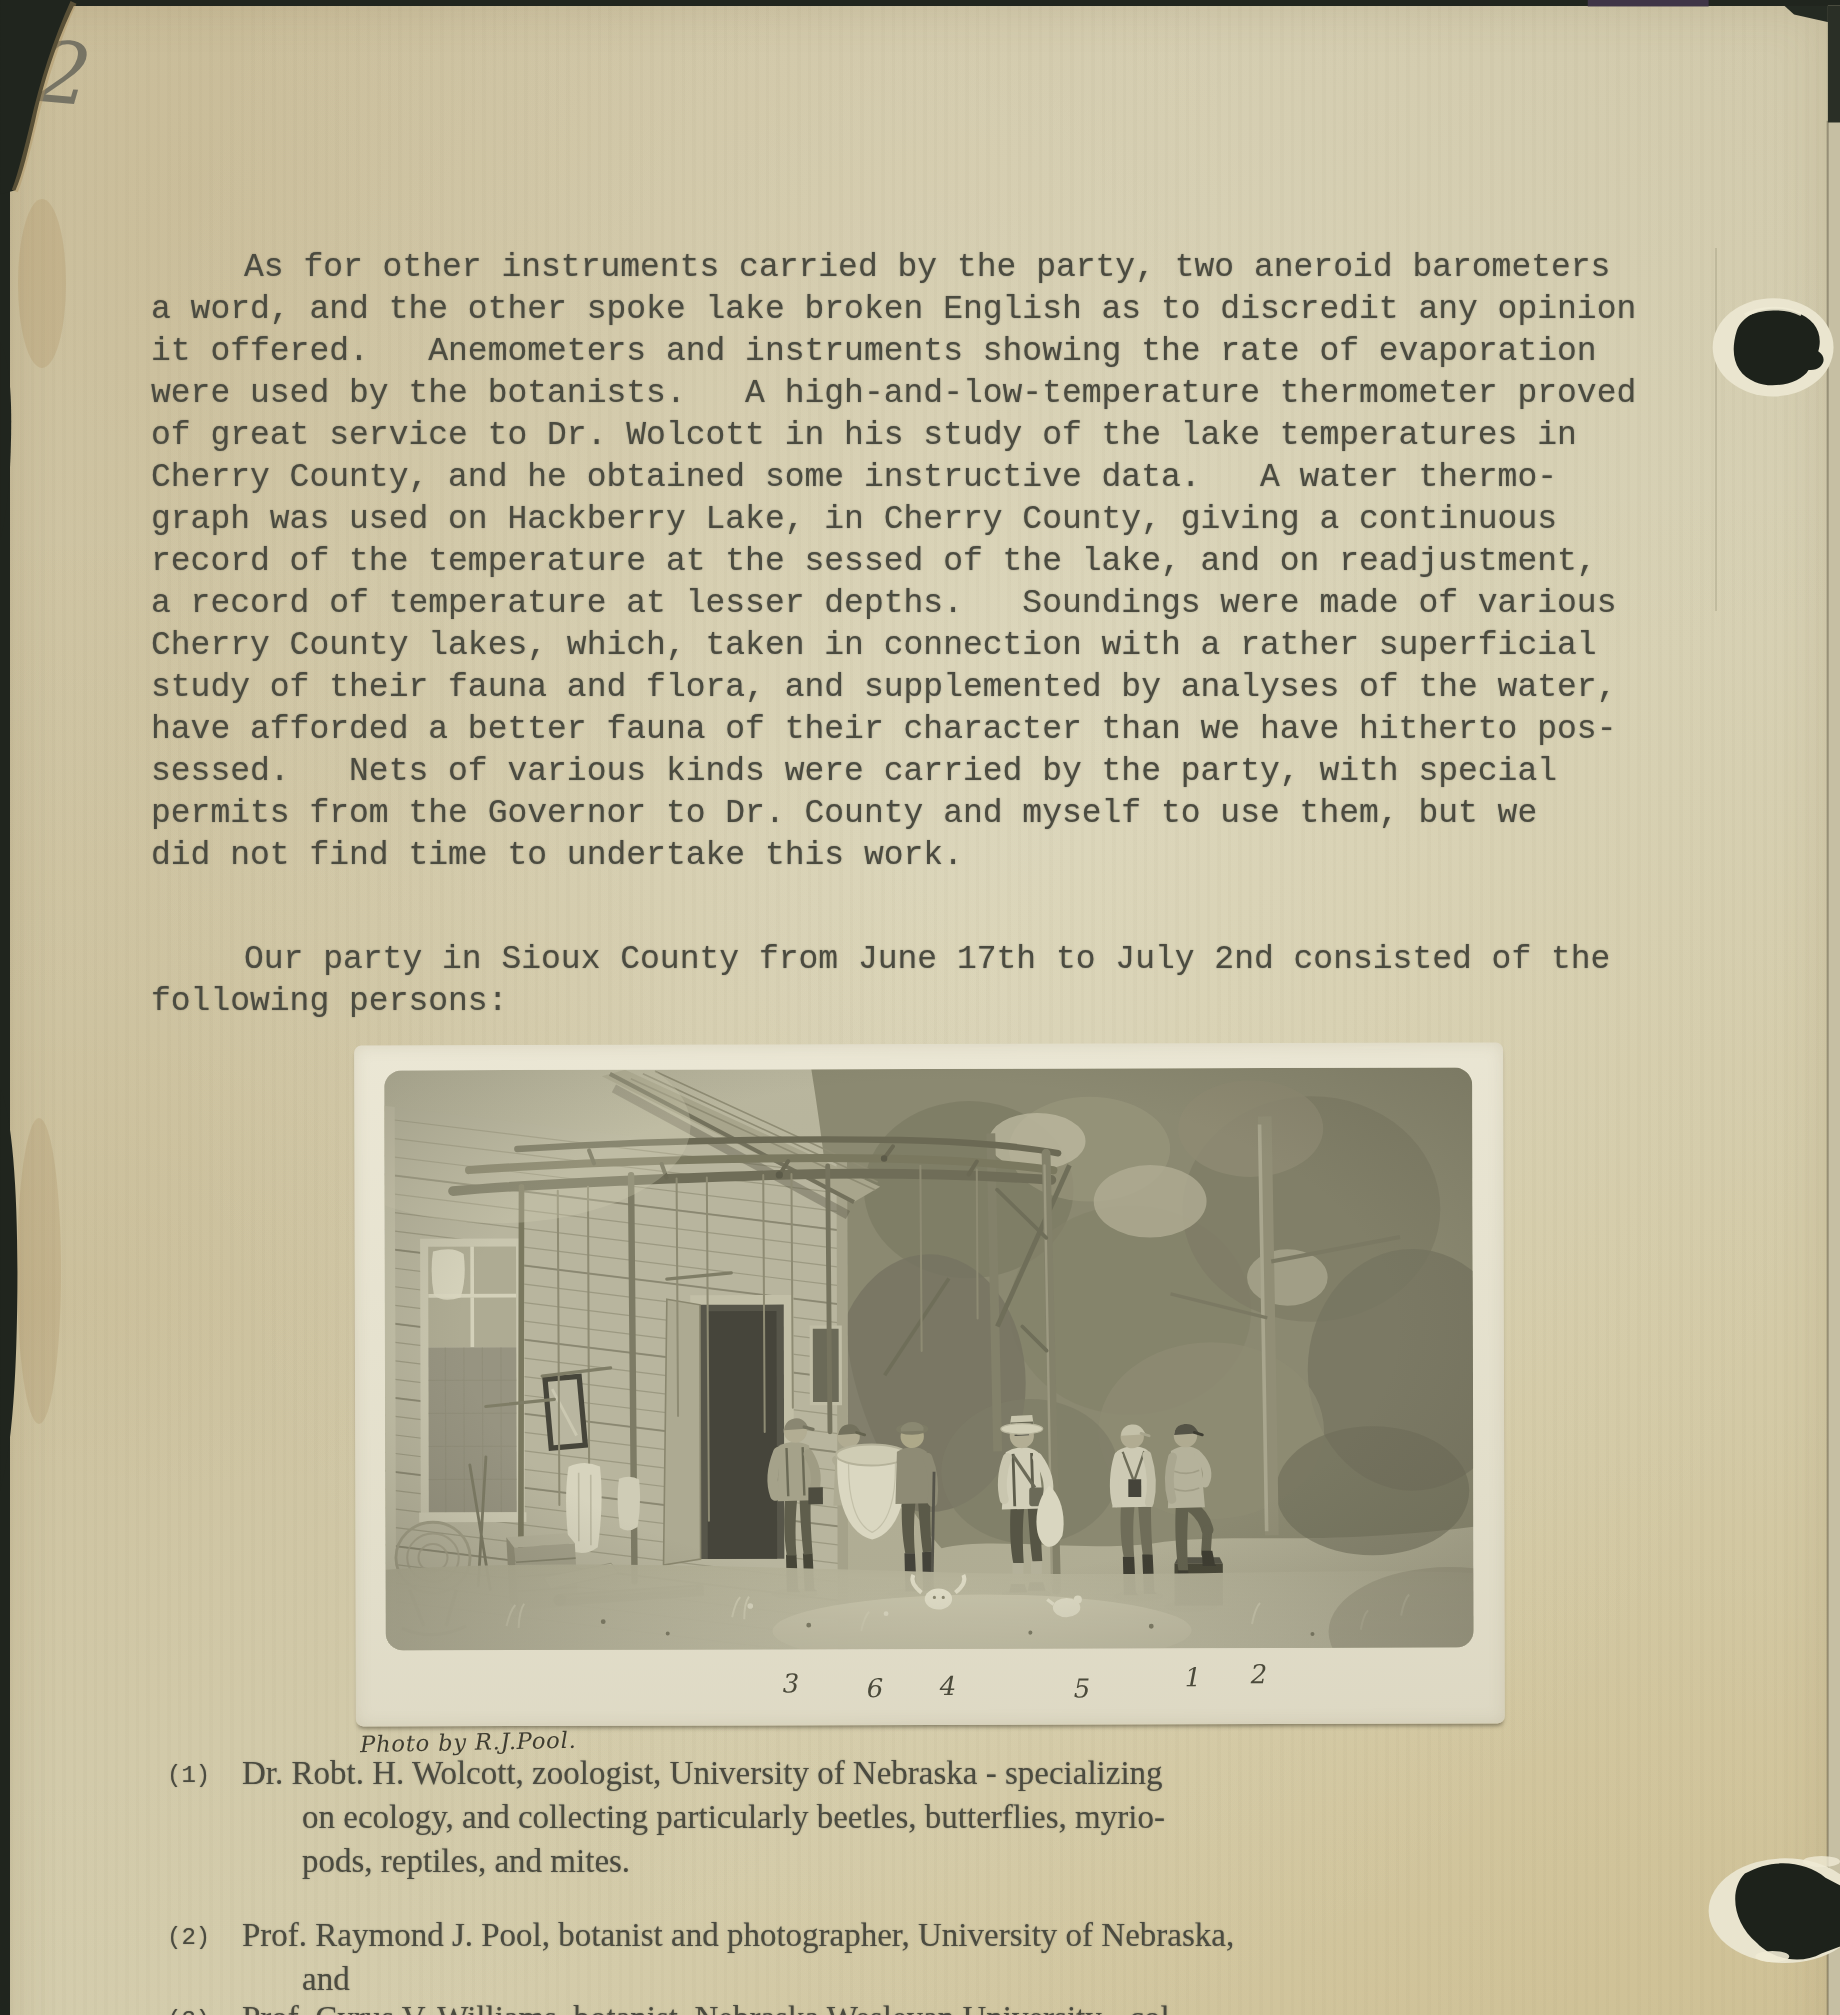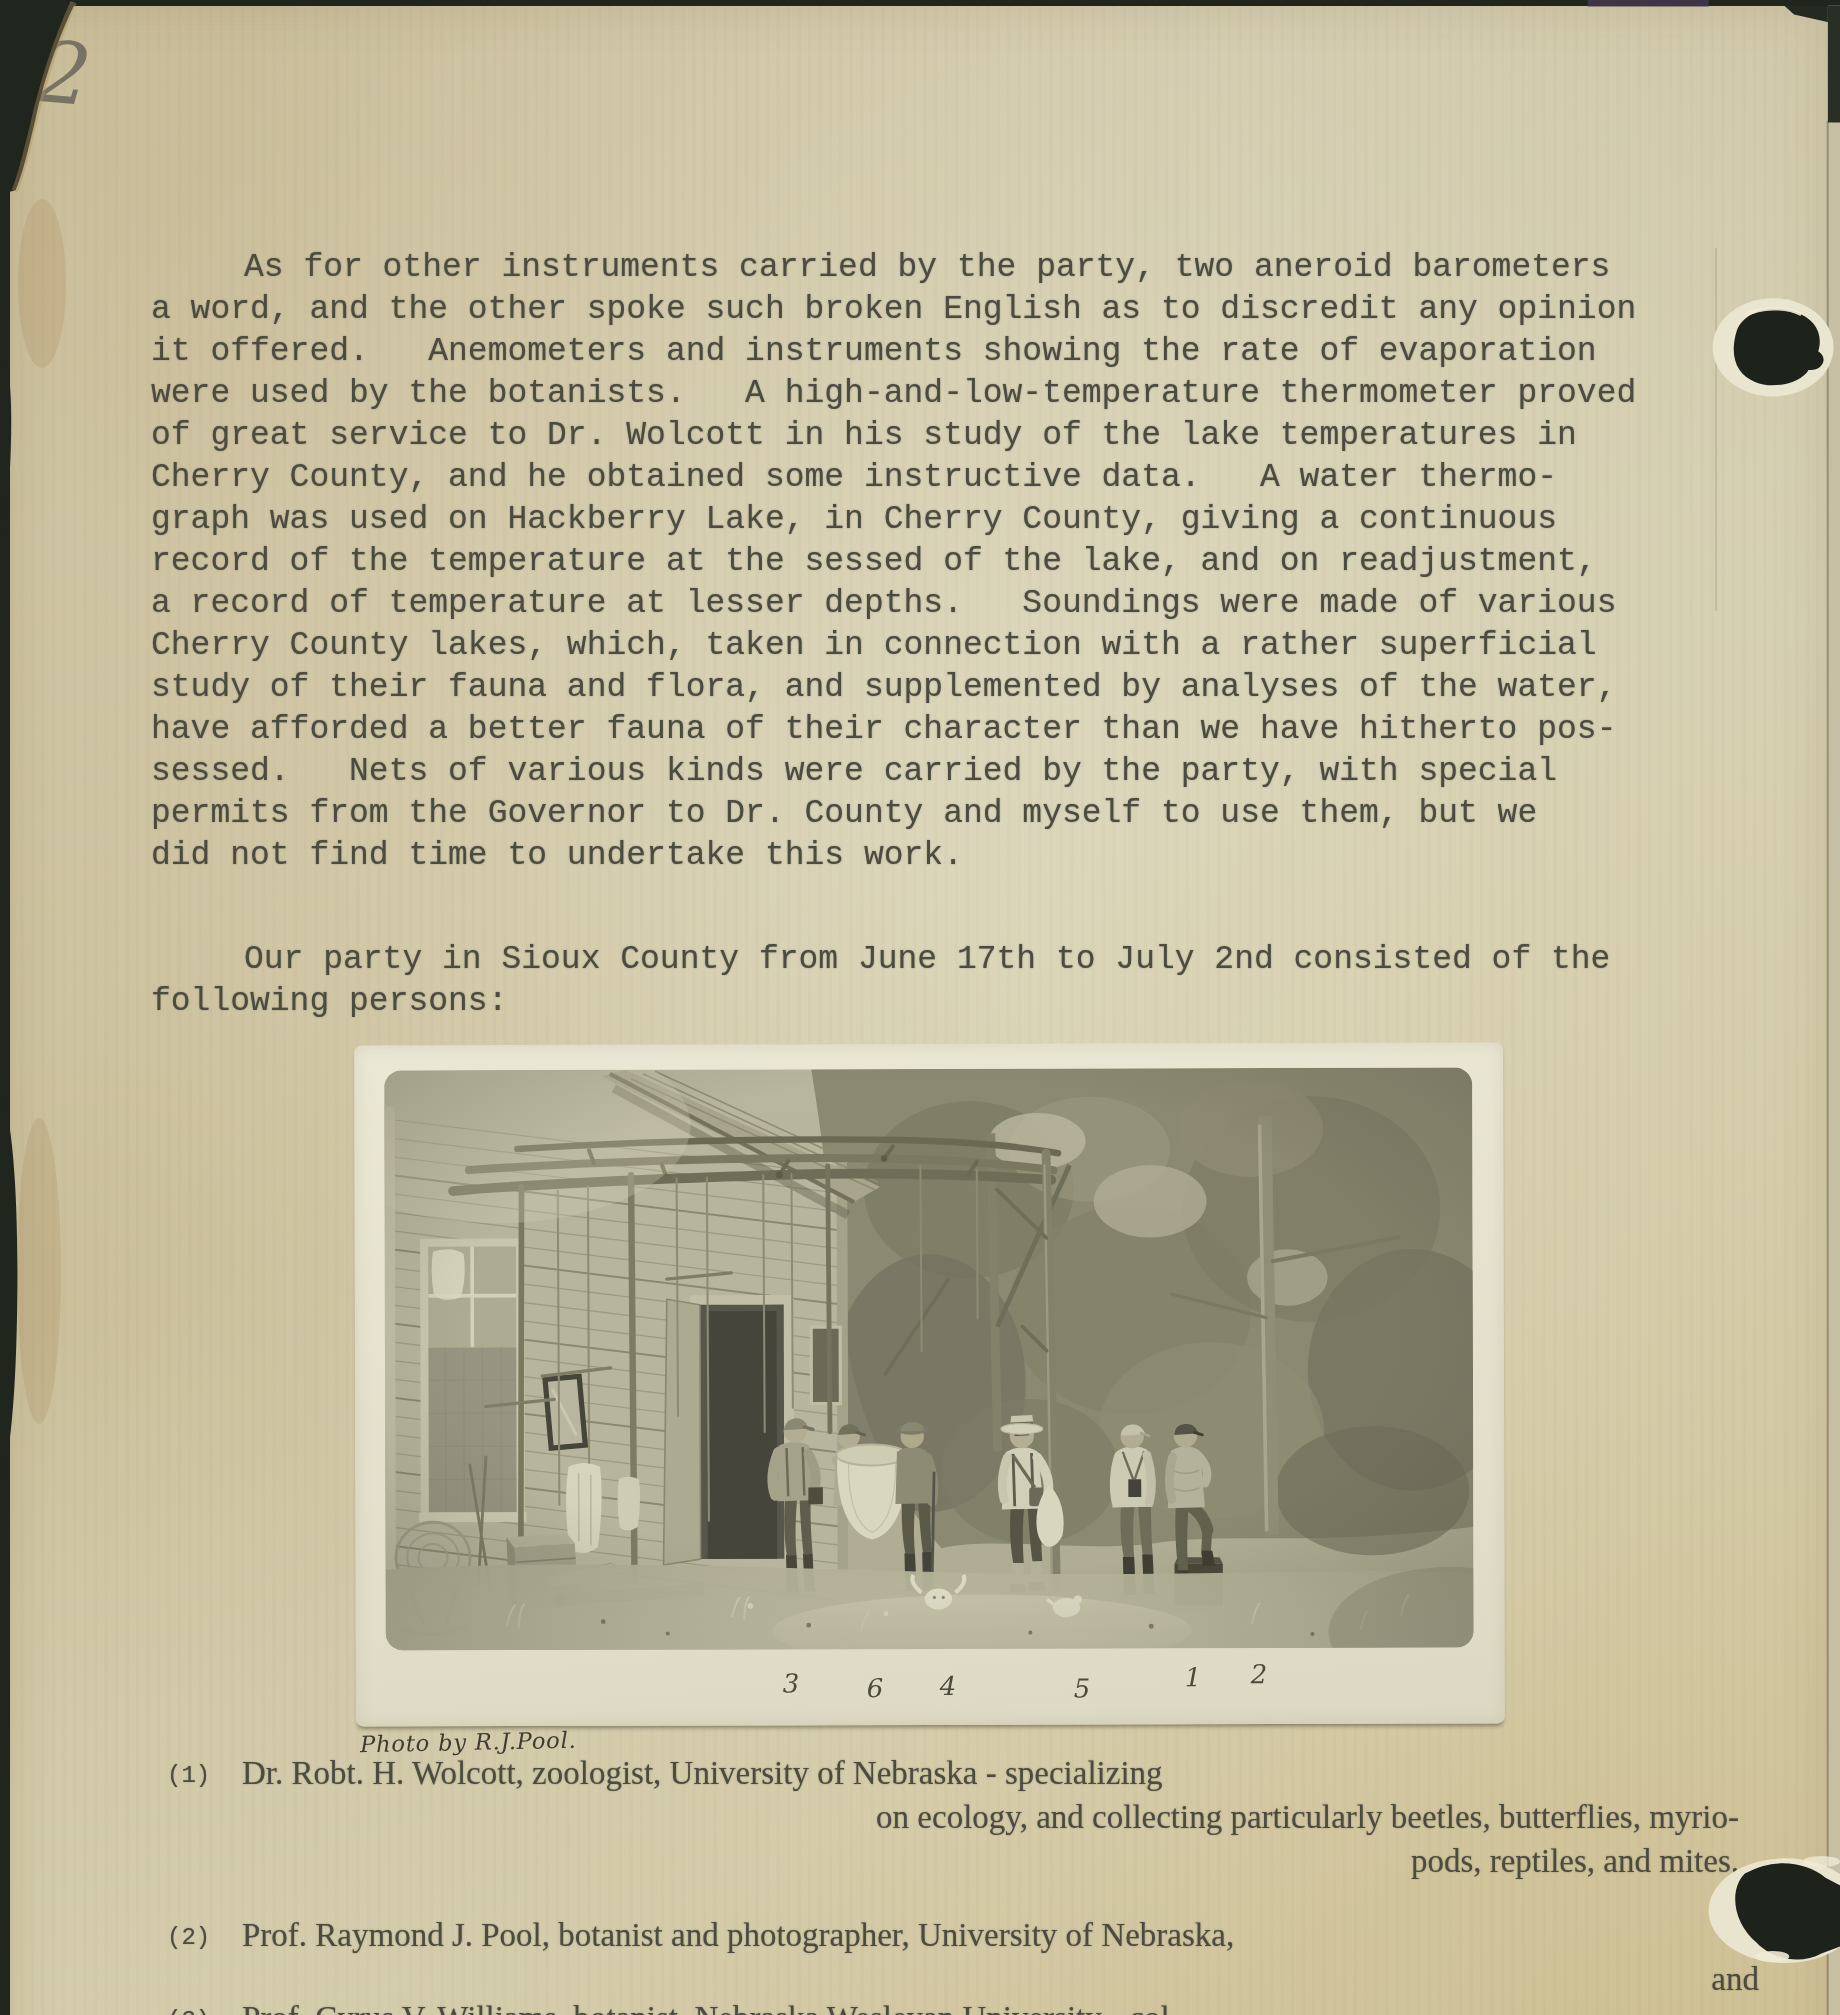--- a/index.html
+++ b/index.html
@@ -42,21 +42,21 @@
   .tw .tl{white-space:pre;min-height:42px;}
   .ind .tl:first-child{text-indent:93px;}
   .list-item{position:absolute;}
   .list-item .marker{
     position:absolute;left:0;top:4px;
     font-size:24px;color:#4b4b40;text-shadow:0 0 1.2px rgba(75,75,64,.5);
     font-family:"Liberation Mono",monospace;
   }
   .list-item .lines{margin-left:75px;line-height:44px;font-family:Liberation Serif, serif;}
   .list-item .lines .tl{min-height:44px;}
-  .hang .lines .tl:not(:first-child){padding-left:60px;text-align:right;}
+  .hang .lines .tl:not(:first-child){padding-left:60px;}
 
   
   .pencil-num{
     position:absolute;left:37px;top:24px;
     font-family:"DejaVu Serif",serif;font-style:italic;
     font-size:85px;color:#6e6c5f;opacity:.9;
     transform:rotate(5deg);
   }
   .hand{
     font-family:"DejaVu Serif",serif;font-style:italic;
@@ -94,21 +94,21 @@
   <div class="stain" style="left:8px;top:193px;width:48px;height:169px;background:rgba(160,120,66,.18);"></div>
   <div class="stain" style="left:7.3px;top:1112px;width:44px;height:306px;background:rgba(150,112,62,.16);"></div>
 
   <div class="crease" style="left:1705px;top:242px;height:363px;"></div>
 </div>
 
 <div class="pencil-num">2</div>
 
 <div class="tw ind" style="left:151px;top:247px;width:1592px;">
     <div class="tl">As for other instruments carried by the party, two aneroid barometers</div>
-    <div class="tl">a word, and the other spoke such broken English as to discredit any opinion</div>
+    <div class="tl">a word, and the other spoke lake broken English as to discredit any opinion</div>
     <div class="tl">it offered.   Anemometers and instruments showing the rate of evaporation</div>
     <div class="tl">were used by the botanists.   A high-and-low-temperature thermometer proved</div>
     <div class="tl">of great service to Dr. Wolcott in his study of the lake temperatures in</div>
     <div class="tl">Cherry County, and he obtained some instructive data.   A water thermo-</div>
     <div class="tl">graph was used on Hackberry Lake, in Cherry County, giving a continuous</div>
     <div class="tl">record of the temperature at the sessed of the lake, and on readjustment,</div>
     <div class="tl">a record of temperature at lesser depths.   Soundings were made of various</div>
     <div class="tl">Cherry County lakes, which, taken in connection with a rather superficial</div>
     <div class="tl">study of their fauna and flora, and supplemented by analyses of the water,</div>
     <div class="tl">have afforded a better fauna of their character than we have hitherto pos-</div>

